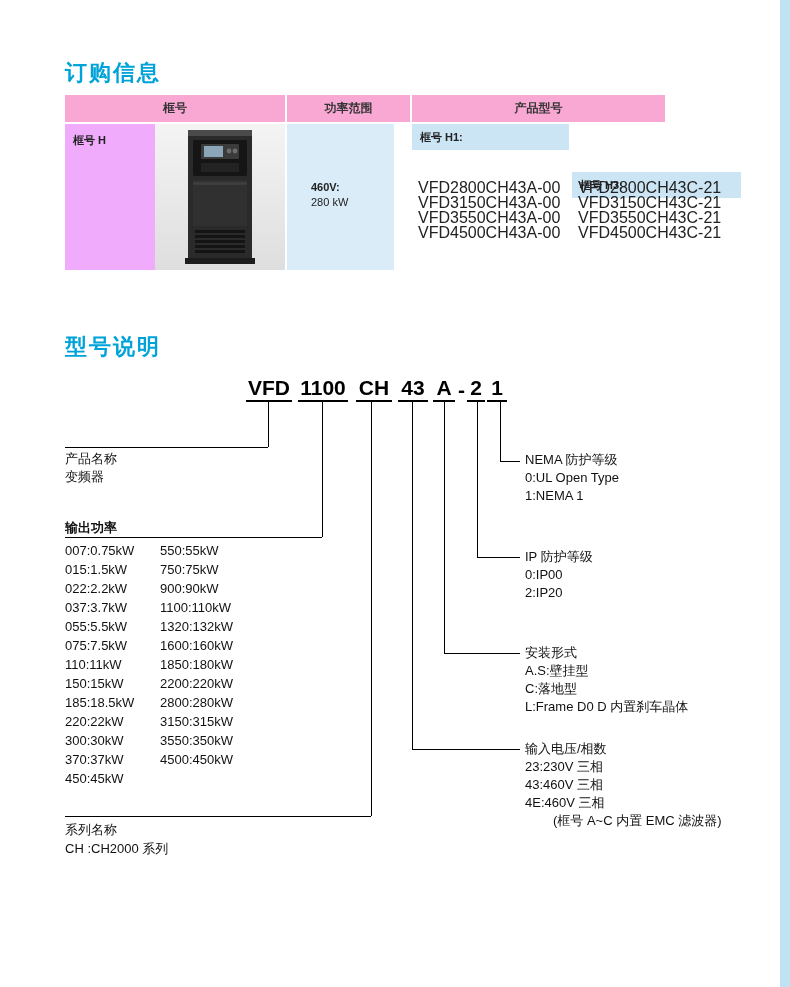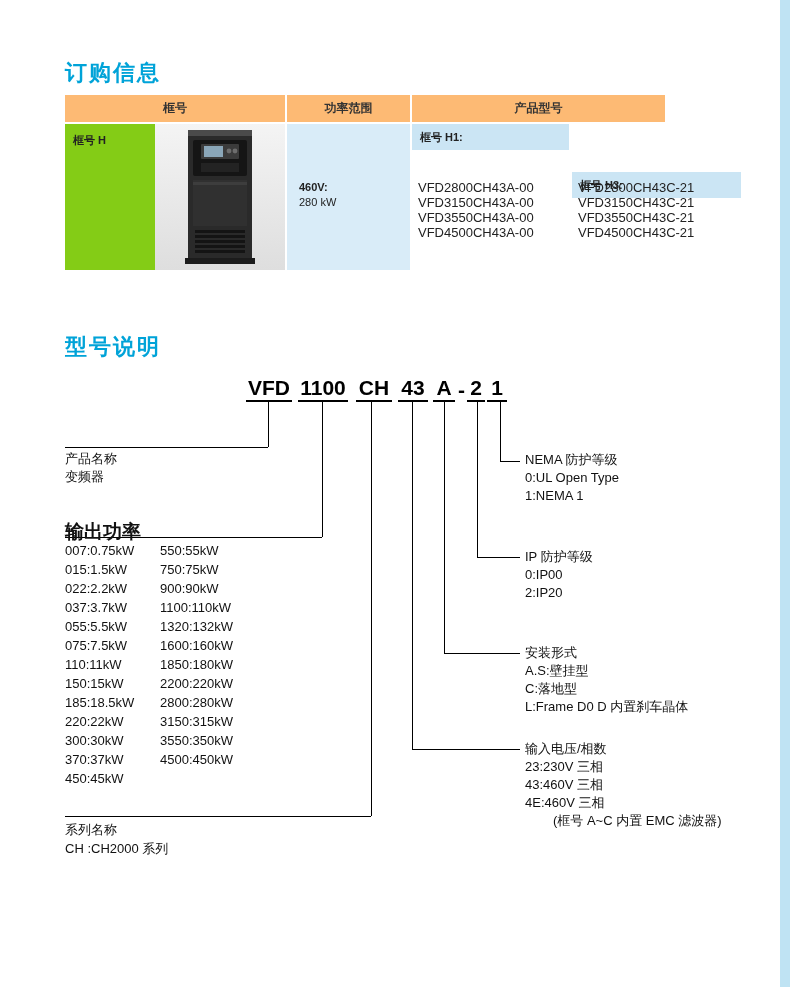--- a/index.html
+++ b/index.html
@@ -6,58 +6,58 @@
   body { background:#ffffff; font-family:"Liberation Sans","DejaVu Sans",sans-serif; }
   .page { position:relative; width:790px; height:987px; background:#ffffff; overflow:hidden; }
 
   .edge-strip { position:absolute; right:0; top:0; width:10px; height:987px; background:#bfe3f3; }
 
   .sec-title { position:absolute; left:65px; font-size:22px; font-weight:bold; color:#00a3d8; letter-spacing:2px; }
   #title-order { top:58px; }
   #title-model { top:332px; }
 
   
-  .th { position:absolute; background:#fdba74; display:flex; align-items:center; justify-content:center;
+  .th { position:absolute; background:#f9a8d4; display:flex; align-items:center; justify-content:center;
         font-size:12px; font-weight:bold; color:#333;font-family:Liberation Serif, serif; }
   #th-frame { left:65px;  top:95px; width:220px; height:27px; }
   #th-power { left:287px; top:95px; width:123px; height:27px; }
   #th-model { left:412px; top:95px; width:253px; height:27px; }
 
   .sub-th { position:absolute; background:#cbe5f4; display:flex; align-items:center; padding-left:8px;
             font-size:11px; font-weight:bold; color:#222; }
   #sub-h1 { left:412px; top:124px; width:157px; height:26px; }
   #sub-h3 { left:572px; top:124px; width:169px; height:26px;margin-top:48px; }
 
-  #cell-frame { position:absolute; left:65px; top:124px; width:220px; height:146px; background:#84cc16; }
+  #cell-frame { position:absolute; left:65px; top:124px; width:220px; height:146px; background:#f0abfc; }
   .frame-label { position:absolute; left:8px; top:9px; font-size:11px; font-weight:bold; color:#222; }
   .photo-box { position:absolute; right:0; top:0; width:130px; height:146px;
                background:linear-gradient(#f4f4f4,#dedede); display:flex; align-items:center; justify-content:center; }
 
-  #cell-power { position:absolute; left:287px; top:124px; width:123px; height:146px; background:#d9ecf8;
-                padding:56px 0 0 12px; font-size:11px; line-height:15px; color:#222; }
+  #cell-power { position:absolute; left:287px; top:124px; width:107px; height:146px; background:#d9ecf8;
+                padding:56px 0 0 24px; font-size:11px; line-height:15px; color:#222; }
   #cell-power .v { font-weight:bold; }
 
-  .model-col { position:absolute; top:180px; font-size:13px; color:#222; line-height:15px; }
+  .model-col { position:absolute; top:180px; font-size:16px; color:#222; line-height:15px; }
   #models-h1 { left:418px; }
   #models-h3 { left:578px; }
 
   
   .seg { position:absolute; top:375px; height:27px; display:flex; align-items:flex-end; justify-content:center;
          font-size:21px; font-weight:bold; color:#000; border-bottom:2px solid #000; }
   .seg.nol { border-bottom:none; }
 
   .vl { position:absolute; width:1px; background:#000; }
   .hl { position:absolute; height:1px; background:#000; }
 
   .lbl { position:absolute; font-size:13px; color:#111; line-height:18px; }
   .lbl .t { font-weight:normal; display:block; }
   .lbl span { display:block; }
   .lbl .note { padding-left:28px; }
 
-  .kw-title { position:absolute; left:65px; top:519px; font-size:19px; font-weight:bold; color:#111; }
+  .kw-title { position:absolute; left:65px; top:519px; font-size:13px; font-weight:bold; color:#111; }
   .kw-col { position:absolute; top:541px; font-size:13px; color:#111; line-height:19px; }
   #kw1 { left:65px; }
   #kw2 { left:160px; }
   .kw-col span { display:block; }
 </style>
 </head>
 <body>
 
 <div class="page">
 

